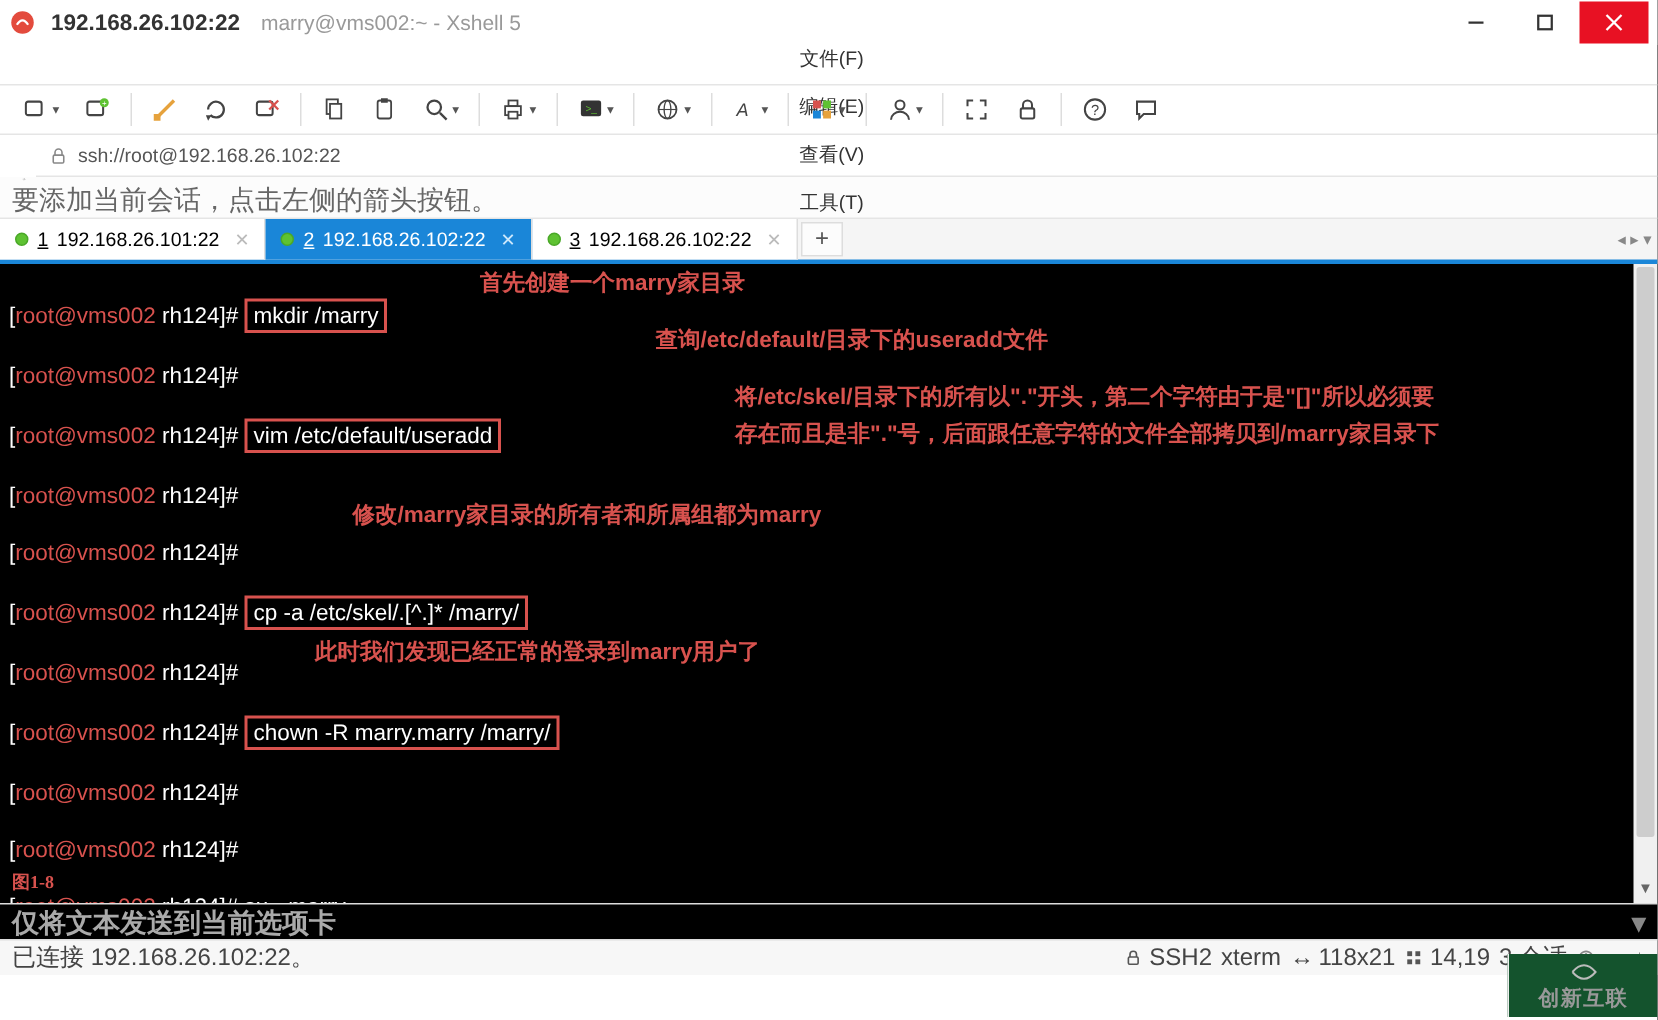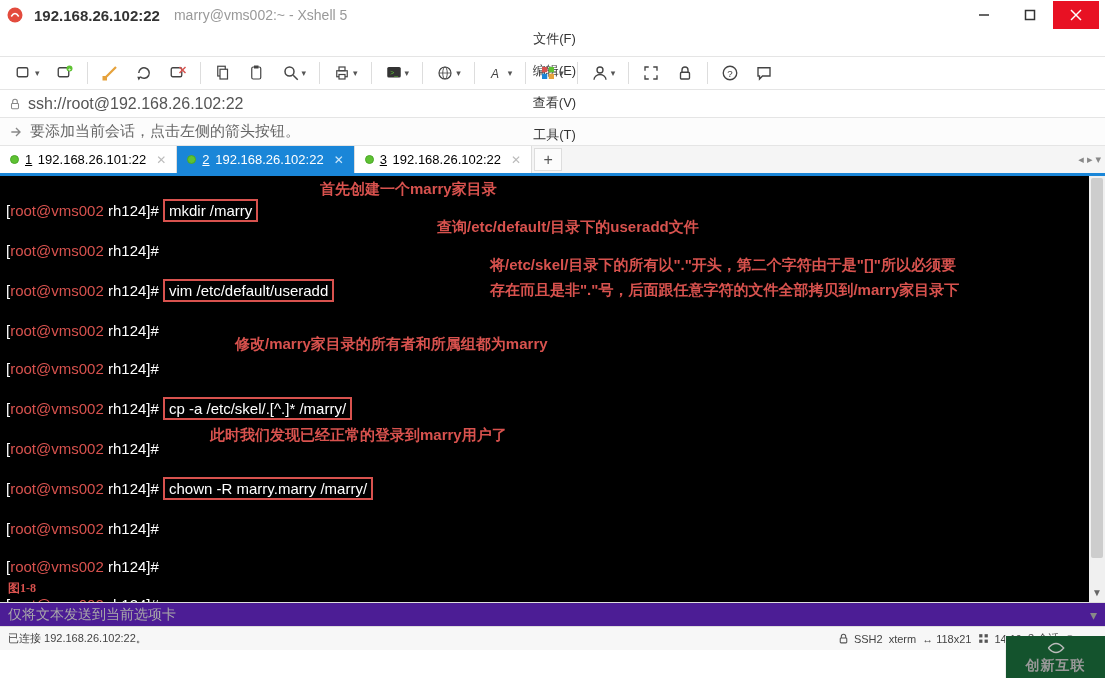--- a/index.html
+++ b/index.html
@@ -19,24 +19,24 @@
 .menubar span { cursor: default; }
 
 
 .toolbar { height: 34px; display: flex; align-items: center; padding: 0 8px; border-top: 1px solid #e5e5e5; border-bottom: 1px solid #e5e5e5; gap: 2px; }
 .tbbtn { height: 26px; padding: 0 6px; display: flex; align-items: center; justify-content: center; border: 1px solid transparent; }
 .tbbtn svg { width: 18px; height: 18px; }
 .tbsep { width: 1px; height: 22px; background: #ddd; margin: 0 4px; }
 .dd { font-size: 9px; color: #555; margin-left: 2px; }
 
 
-.addrbar { height: 28px; display: flex; align-items: center; padding: 0 8px; border-bottom: 1px solid #e5e5e5; font-size: 16px; color: #555; background: #fff; }
+.addrbar { height: 28px; display: flex; align-items: center; padding: 0 8px; border-bottom: 1px solid #e5e5e5; font-size: 13px; color: #555; background: #fff; margin-left: 24px; }
 .addrbar .lock { width: 14px; margin-right: 6px; color: #777; }
 
-.hintbar { height: 28px; display: flex; align-items: center; padding: 0 8px; border-bottom: 1px solid #e5e5e5; font-size: 15px; color: #666; background: #fcfcfc; }
+.hintbar { height: 28px; display: flex; align-items: flex-start; padding: 0 8px; border-bottom: 1px solid #e5e5e5; font-size: 18px; color: #666; background: #fcfcfc; flex-direction: column; }
 .hintbar .arrow { width: 16px; margin-right: 6px; color: #888; }
 
 
 .tabstrip { height: 30px; display: flex; align-items: stretch; background: #f5f5f5; border-bottom: 3px solid #1a86d8; position: relative; }
 .tab { display: flex; align-items: center; padding: 0 10px; font-size: 13px; border-right: 1px solid #ddd; background: #fff; gap: 6px; }
 .tab.active { background: #1a86d8; color: #fff; }
 .tab .dot { width: 9px; height: 9px; border-radius: 50%; background: #5ec232; border: 1px solid #4aa828; }
 .tab.active .dot { background: #5ec232; }
 .tab .num { text-decoration: underline; margin-right: 2px; }
 .tab .x { font-size: 12px; color: #bbb; margin-left: 4px; }
@@ -49,24 +49,24 @@
 .terminal .line { display: block; }
 .hostred { color: #d8524e; text-align: center; }
 .cmdbox { border: 2px solid #d8524e; padding: 0 4px; display: inline-block; }
 .ann { color: #d8524e; font-weight: 700; font-family: "Microsoft YaHei", sans-serif; position: absolute; font-size: 15px; }
 .figlabel { position: absolute; left: 8px; bottom: 4px; color: #d8524e; font-weight: 700; font-family: "Microsoft YaHei"; font-size: 12px; }
 .term-scroll { position: absolute; right: 0; top: 0; width: 16px; height: 100%; background: #f0f0f0; }
 .term-scroll .thumb { position: absolute; left: 2px; right: 2px; top: 2px; height: 380px; background: #cdcdcd; border-radius: 2px; }
 .term-scroll .arr { position: absolute; left: 0; right: 0; text-align: center; font-size: 10px; color: #666; }
 
 
-.sendbar { height: 24px; border-top: 1px solid #ddd; display: flex; align-items: center; padding: 0 8px; font-size: 14px; color: #aaa; background: #4c1d95; }
-
-
-.statusbar { height: 24px; border-top: 1px solid #ddd; display: flex; align-items: center; padding: 0 8px; font-size: 11px; color: #444; background: #f7f7f7; gap: 6px; }
+.sendbar { height: 24px; border-top: 1px solid #ddd; display: flex; align-items: center; padding: 0 8px; font-size: 18px; color: #aaa; background: #000000; font-weight: bold; }
+
+
+.statusbar { height: 24px; border-top: 1px solid #ddd; display: flex; align-items: center; padding: 0 8px; font-size: 16px; color: #444; background: #f7f7f7; gap: 6px; }
 .statusbar .spacer { flex: 1; }
 .statusbar .item { display: flex; align-items: center; gap: 4px; }
 .statusbar .ico { width: 13px; height: 13px; }
 
 
 .watermark { position: absolute; right: 0; bottom: 2px; width: 100px; height: 42px; background: #14532d; display: flex; align-items: center; justify-content: center; font-size: 10px; color: #bbb; border-left: 1px solid #eee; flex-direction: column; }
 .watermark .big { font-size: 14px; color: #999; font-weight: 700; letter-spacing: 1px; }
 </style>
 </head>
 <body>

